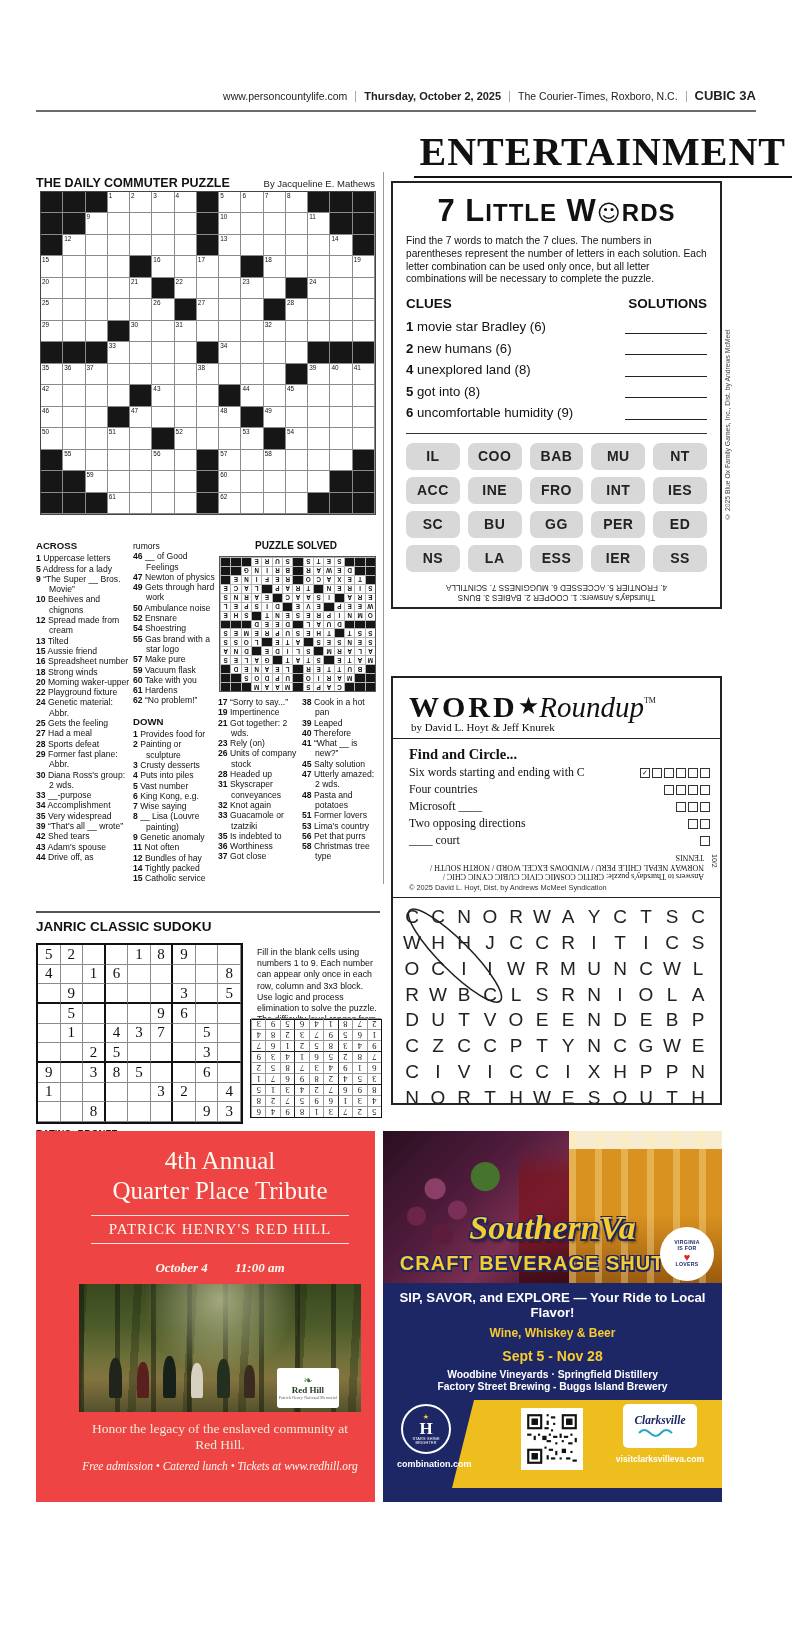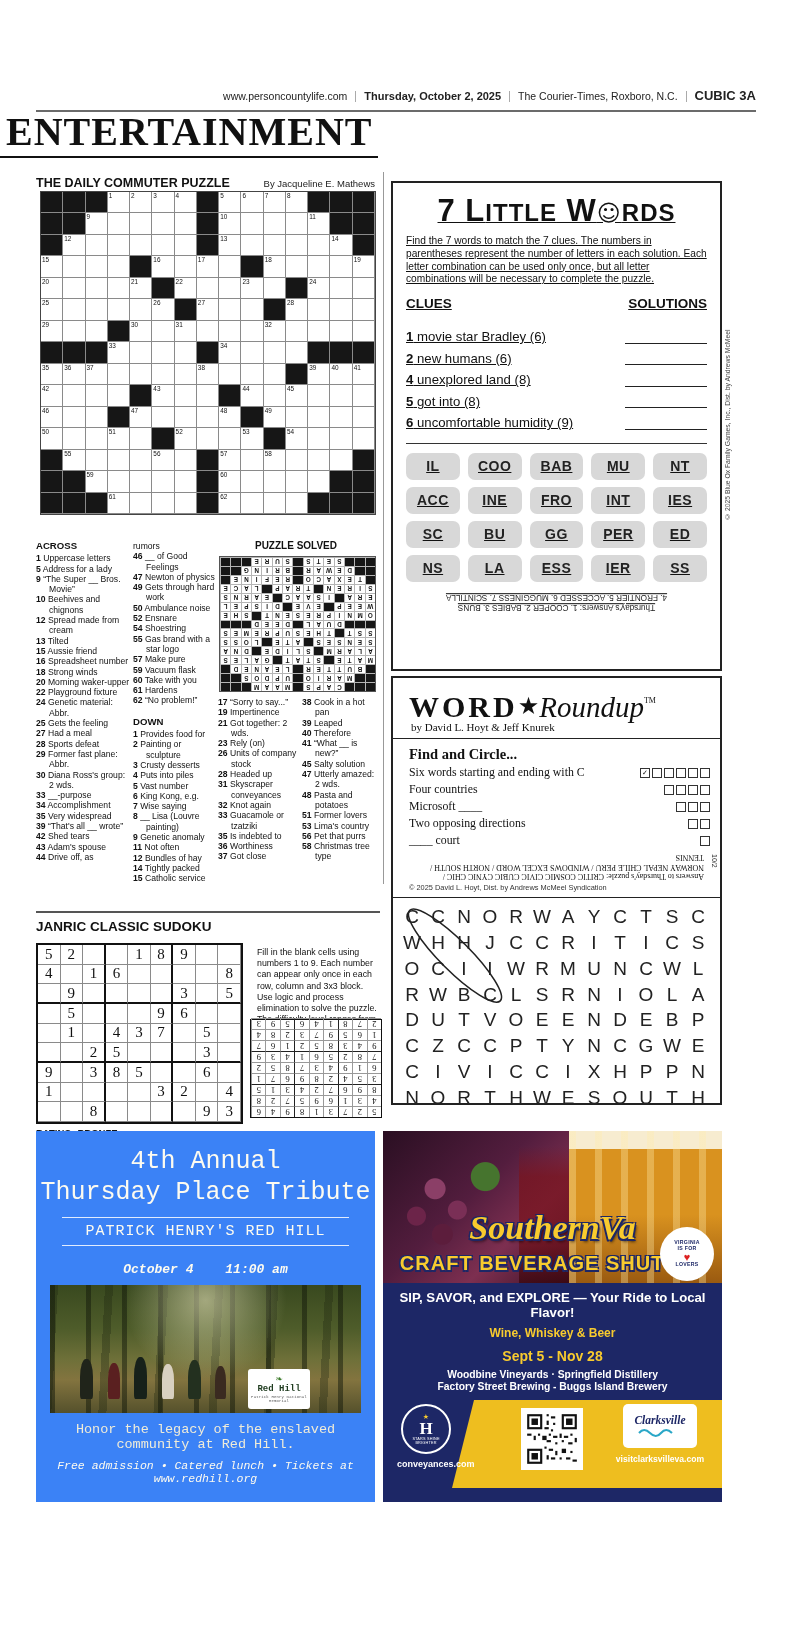--- a/index.html
+++ b/index.html
@@ -6,21 +6,21 @@
   .page{position:relative;width:792px;height:1638px;margin:0 auto;background:#fff;overflow:hidden;
         font-family:"Liberation Sans",sans-serif;color:#111;}
   .abs{position:absolute;}
 
   
   .hdr{top:88px;left:120px;right:36px;text-align:right;font-size:10.5px;color:#222;white-space:nowrap;}
   .hdr b{font-size:11px;}
   .hdr .pg{font-size:13px;font-weight:bold;}
   .hdr .sep{display:inline-block;width:0;border-left:1px solid #aaa;height:11px;margin:0 8px;vertical-align:-2px;}
   .rule1{top:110px;left:36px;width:720px;height:2px;background:#6b6b6b;}
-  .secwrap{top:108px;left:0;right:0;text-align:left;}
+  .secwrap{top:128px;left:0;right:0;text-align:right;}
   .sec{display:inline-block;font-family:"Liberation Serif",serif;font-weight:bold;font-size:40px;
        letter-spacing:1px;border-bottom:2px solid #111;padding:0 6px 1px;}
 
   
   .cwtitle{top:176px;left:36px;width:339px;display:flex;justify-content:space-between;align-items:baseline;}
   .cwtitle .t{font-weight:bold;font-size:12.5px;}
   .cwtitle .b{font-size:9.5px;color:#222;}
   .cwgrid{top:191px;left:40px;width:334px;height:322px;display:grid;
           grid-template-columns:repeat(15,1fr);grid-template-rows:repeat(15,1fr);
           border:1px solid #444;background:#fff;}
@@ -60,26 +60,26 @@
   .sdinstr{top:947px;left:257px;width:123px;font-size:8.8px;line-height:11.2px;color:#111;}
   .sdsol{top:1019px;left:250px;width:130px;height:97px;display:grid;
          grid-template-columns:repeat(9,1fr);grid-template-rows:repeat(9,1fr);
          border:1.5px solid #111;transform:rotate(180deg);background:#fff;}
   .sds{border-right:1px solid #999;border-bottom:1px solid #999;display:flex;align-items:center;
        justify-content:center;font-family:"Liberation Serif",serif;font-size:8.6px;}
   .sds.b3r{border-right:1.5px solid #222;} .sds.b3b{border-bottom:1.5px solid #222;}
   .rating{top:1127px;left:36px;font-weight:bold;font-size:9.5px;}
 
   
-  .slwbox{top:181px;left:391px;width:331px;height:490px;border:2px solid #222;box-sizing:border-box;overflow:hidden;text-decoration:underline;}
+  .slwbox{top:181px;left:391px;width:331px;height:428px;border:2px solid #222;box-sizing:border-box;overflow:hidden;}
   .slwtitle{text-align:center;margin-top:10px;font-weight:bold;letter-spacing:1px;}
   .slwtitle .bg7{font-size:31px;} .slwtitle .sm7{font-size:24px;}
   .slwtitle .smiley{font-family:"DejaVu Sans",sans-serif;font-size:23px;}
   .slwinstr{margin:6px 13px 0;font-size:10.2px;line-height:12.8px;}
-  .slwheads{display:flex;justify-content:space-between;margin:10px 13px 15px;font-weight:bold;font-size:13.5px;}
+  .slwheads{display:flex;justify-content:space-between;margin:10px 13px 5px;font-weight:bold;font-size:13.5px;}
   .slwrows{margin:0 13px;}
   .slwrow{display:flex;justify-content:space-between;height:21.5px;align-items:flex-end;}
   .slwclue{font-size:13.2px;align-self:center;} .slwclue b{font-weight:bold;}
   .slwline{width:82px;border-bottom:1.2px solid #222;margin-bottom:4px;}
   .slwhr{border-top:1.5px solid #333;margin:9px 13px 0;}
   .tiles{margin:9px 13px 0;display:grid;grid-template-columns:repeat(5,1fr);gap:7px 8px;}
   .tile{background:#d8d8d8;border-radius:7px;height:27px;display:flex;align-items:center;justify-content:center;
         font-weight:bold;font-size:14px;letter-spacing:0.5px;color:#222;}
   .slwans{margin-top:11px;text-align:center;font-size:8.2px;line-height:9.6px;transform:rotate(180deg);color:#222;}
   .vcopy{top:185px;left:724px;height:480px;width:10px;font-size:6.8px;color:#444;
@@ -102,22 +102,22 @@
   .wrbx{width:8px;height:8px;border:1px solid #333;font-size:7px;line-height:8px;text-align:center;color:#111;}
   .wrans{margin:4px 16px 0;font-family:"Liberation Serif",serif;font-size:8px;line-height:9.4px;transform:rotate(180deg);}
   .wrdate{top:176px;right:2px;position:absolute;writing-mode:vertical-rl;font-size:7px;color:#333;}
   .wrcopy{margin:2px 16px 0;font-size:7.4px;color:#333;}
   .wswrap{position:relative;margin:6px 0 0 6px;width:318px;height:212px;}
   .wsgrid{display:grid;grid-template-columns:repeat(12,26px);grid-auto-rows:25.8px;}
   .wsl{display:flex;align-items:center;justify-content:center;font-size:19px;color:#222;}
   .wssvg{position:absolute;inset:0;pointer-events:none;}
 
   
-  .ad1{top:1131px;left:36px;width:339px;height:371px;background:#3b82f6;color:#fdfbf0;
-       font-family:Liberation Mono, monospace;text-align:center;box-sizing:border-box;}
+  .ad1{top:1131px;left:36px;width:339px;height:371px;background:#ef4444;color:#fdfbf0;
+       font-family:Liberation Serif, serif;text-align:center;box-sizing:border-box;padding-left:29px;}
   .ad1 .t1{font-size:25px;margin-top:16px;} .ad1 .t2{font-size:25px;margin-top:2px;}
   .ad1 .venuebox{margin:10px 26px 0;border-top:1px solid rgba(255,255,255,.85);border-bottom:1px solid rgba(255,255,255,.85);
        padding:5px 0;font-size:15px;letter-spacing:1px;}
   .ad1 .when{margin-top:16px;font-style:italic;font-weight:bold;font-size:13px;}
   .ad1 .when span{margin:0 12px;}
   .photo{position:relative;margin:8px 14px 0;height:128px;overflow:hidden;
      background:
        radial-gradient(circle at 50% 12%, rgba(245,240,200,.55), rgba(245,240,200,0) 42%),
        repeating-linear-gradient(90deg, rgba(18,24,10,.5) 0 5px, rgba(0,0,0,0) 5px 36px),
        repeating-linear-gradient(93deg, rgba(30,38,16,.35) 0 8px, rgba(0,0,0,0) 8px 55px),
@@ -1251,21 +1251,21 @@
           <span class="wsl">H</span>
         </div>
       <svg class="wssvg" width="318" height="212">
         <ellipse cx="56" cy="51.6" rx="64" ry="15" transform="rotate(45 56 51.6)" fill="none" stroke="#222" stroke-width="1.6"></ellipse>
       </svg>
     </div>
   </div>
 
   <div class="abs ad1">
     <div class="t1">4th Annual</div>
-    <div class="t2">Thursday Place Tribute</div>
+    <div class="t2">Quarter Place Tribute</div>
     <div class="venuebox">PATRICK HENRY'S RED HILL</div>
     <div class="when">
       <span>October 4</span>
       <span>11:00 am</span>
     </div>
     <div class="photo">
       <div class="fig" style="left:30px;width:13px;height:40px;background:#20241a;"></div>
       <div class="fig" style="left:58px;width:12px;height:36px;background:#5a2020;"></div>
       <div class="fig" style="left:84px;width:13px;height:42px;background:#17211a;"></div>
       <div class="fig" style="left:112px;width:12px;height:35px;background:#d8d0c0;"></div>
@@ -1303,21 +1303,21 @@
       <div class="ven2">Factory Street Brewing - Buggs Island Brewery</div>
     </div>
     <div class="band">
       <div class="stripe"></div>
       <div class="hx">
         <div class="hxc">
           <div class="st">★</div>
           <div class="hh">H</div>
           <div class="cap">STARS SHINE BRIGHTER</div>
         </div>
-        <div class="hxurl">conveyances.com</div>
+        <div class="hxurl">combination.com</div>
       </div>
       <div class="qr">
         <svg viewBox="0 0 25 25" width="54" height="54">
           <rect width="25" height="25" fill="#fff"></rect>
           <g fill="#111">
             <rect x="1" y="1" width="7" height="7"></rect>
               <rect x="17" y="1" width="7" height="7"></rect>
               <rect x="1" y="17" width="7" height="7"></rect>
             <rect x="2" y="2" width="5" height="5" fill="#fff"></rect>
               <rect x="18" y="2" width="5" height="5" fill="#fff"></rect>

